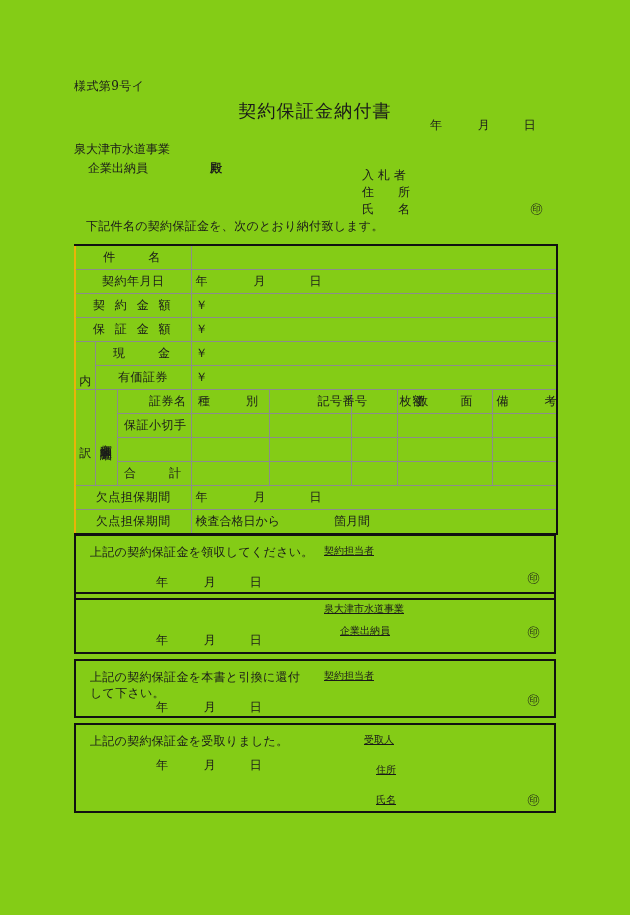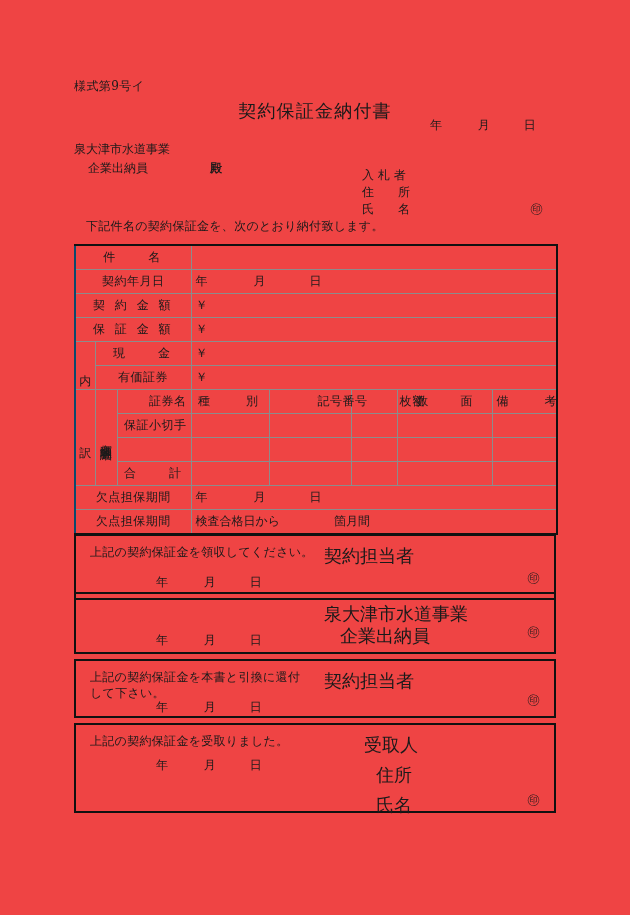--- a/index.html
+++ b/index.html
@@ -11,21 +11,21 @@
     width: 630px;
     height: 915px;
     position: relative;
     font-family: "DejaVu Serif", "Liberation Serif", serif;
     color: #1a1a1a;
     overflow: hidden;
   }
   .page {
     position: absolute;
     inset: 0;
-    background: #ef4444;
+    background: #84cc16;
   }
 
   
   .form-code {
     position: absolute;
     left: 74px;
     top: 78px;
     font-size: 12px;
     letter-spacing: 0.4px;
     white-space: nowrap;
@@ -98,21 +98,21 @@
     table-layout: fixed;
     font-size: 12px;
   }
   .main-table td {
     border: 1px solid #8c8c8c;
     padding: 0 4px;
     height: 23px;
     vertical-align: middle;
   }
   .main-table .outer-top { border-top: 2px solid #111; }
-  .main-table .outer-left { border-left: 2px solid #0c4a6e; }
+  .main-table .outer-left { border-left: 2px solid #eab308; }
   .main-table .outer-right { border-right: 2px solid #111; }
   .main-table .outer-bottom { border-bottom: 2px solid #111; }
 
   .lbl-cell {
     text-align: center;
     letter-spacing: 3px;
     white-space: nowrap;
   }
   .lbl-cell.tight { letter-spacing: 0.5px; }
   .yen-cell { text-align: left; padding-left: 10px; }
@@ -162,22 +162,23 @@
   }
   .cb-date {
     position: absolute;
     font-size: 12px;
     white-space: nowrap;
   }
   .cb-date .c-y { display: inline-block; width: 44px; }
   .cb-date .c-m { display: inline-block; width: 42px; }
   .cb-right {
     position: absolute;
-    font-size: 18px;
-    white-space: nowrap;
+    font-size: 10px;
+    white-space: nowrap;
+    text-decoration: underline;
   }
   .cb-seal {
     position: absolute;
     right: 14px;
     font-size: 13px;
     font-family: "DejaVu Sans", "Liberation Sans", sans-serif;
   }
 </style>
 </head>
 <body>

